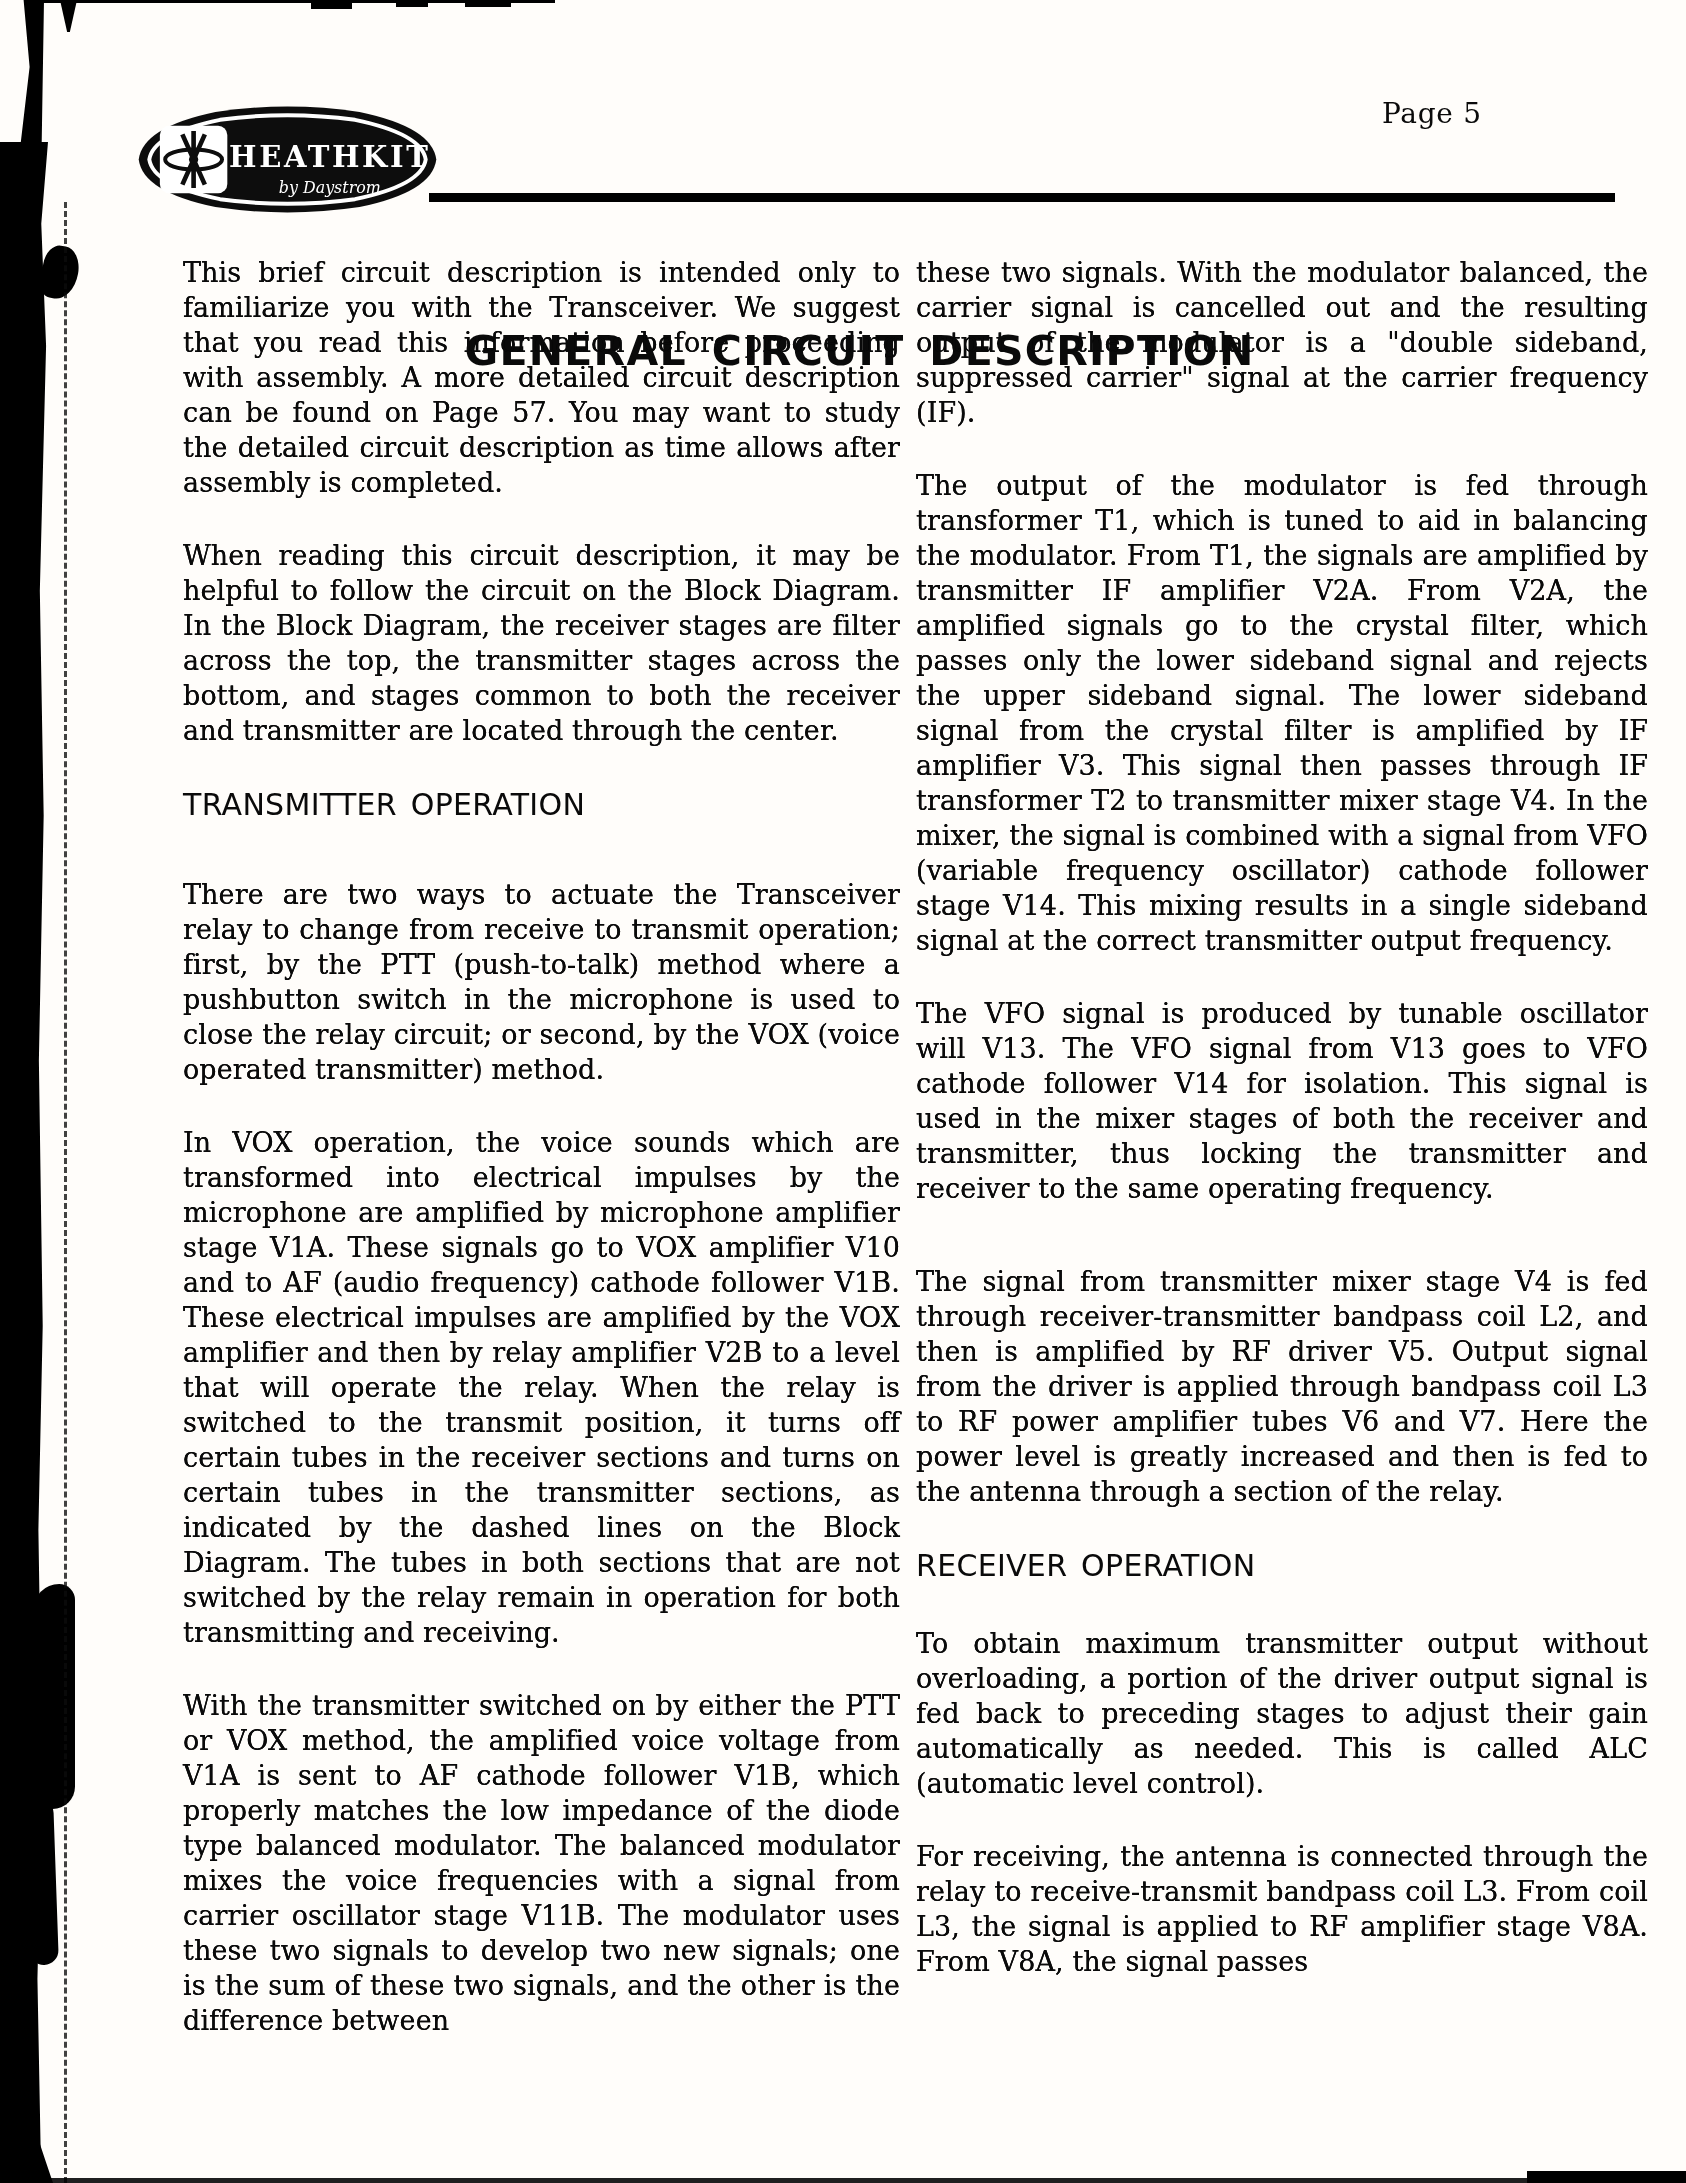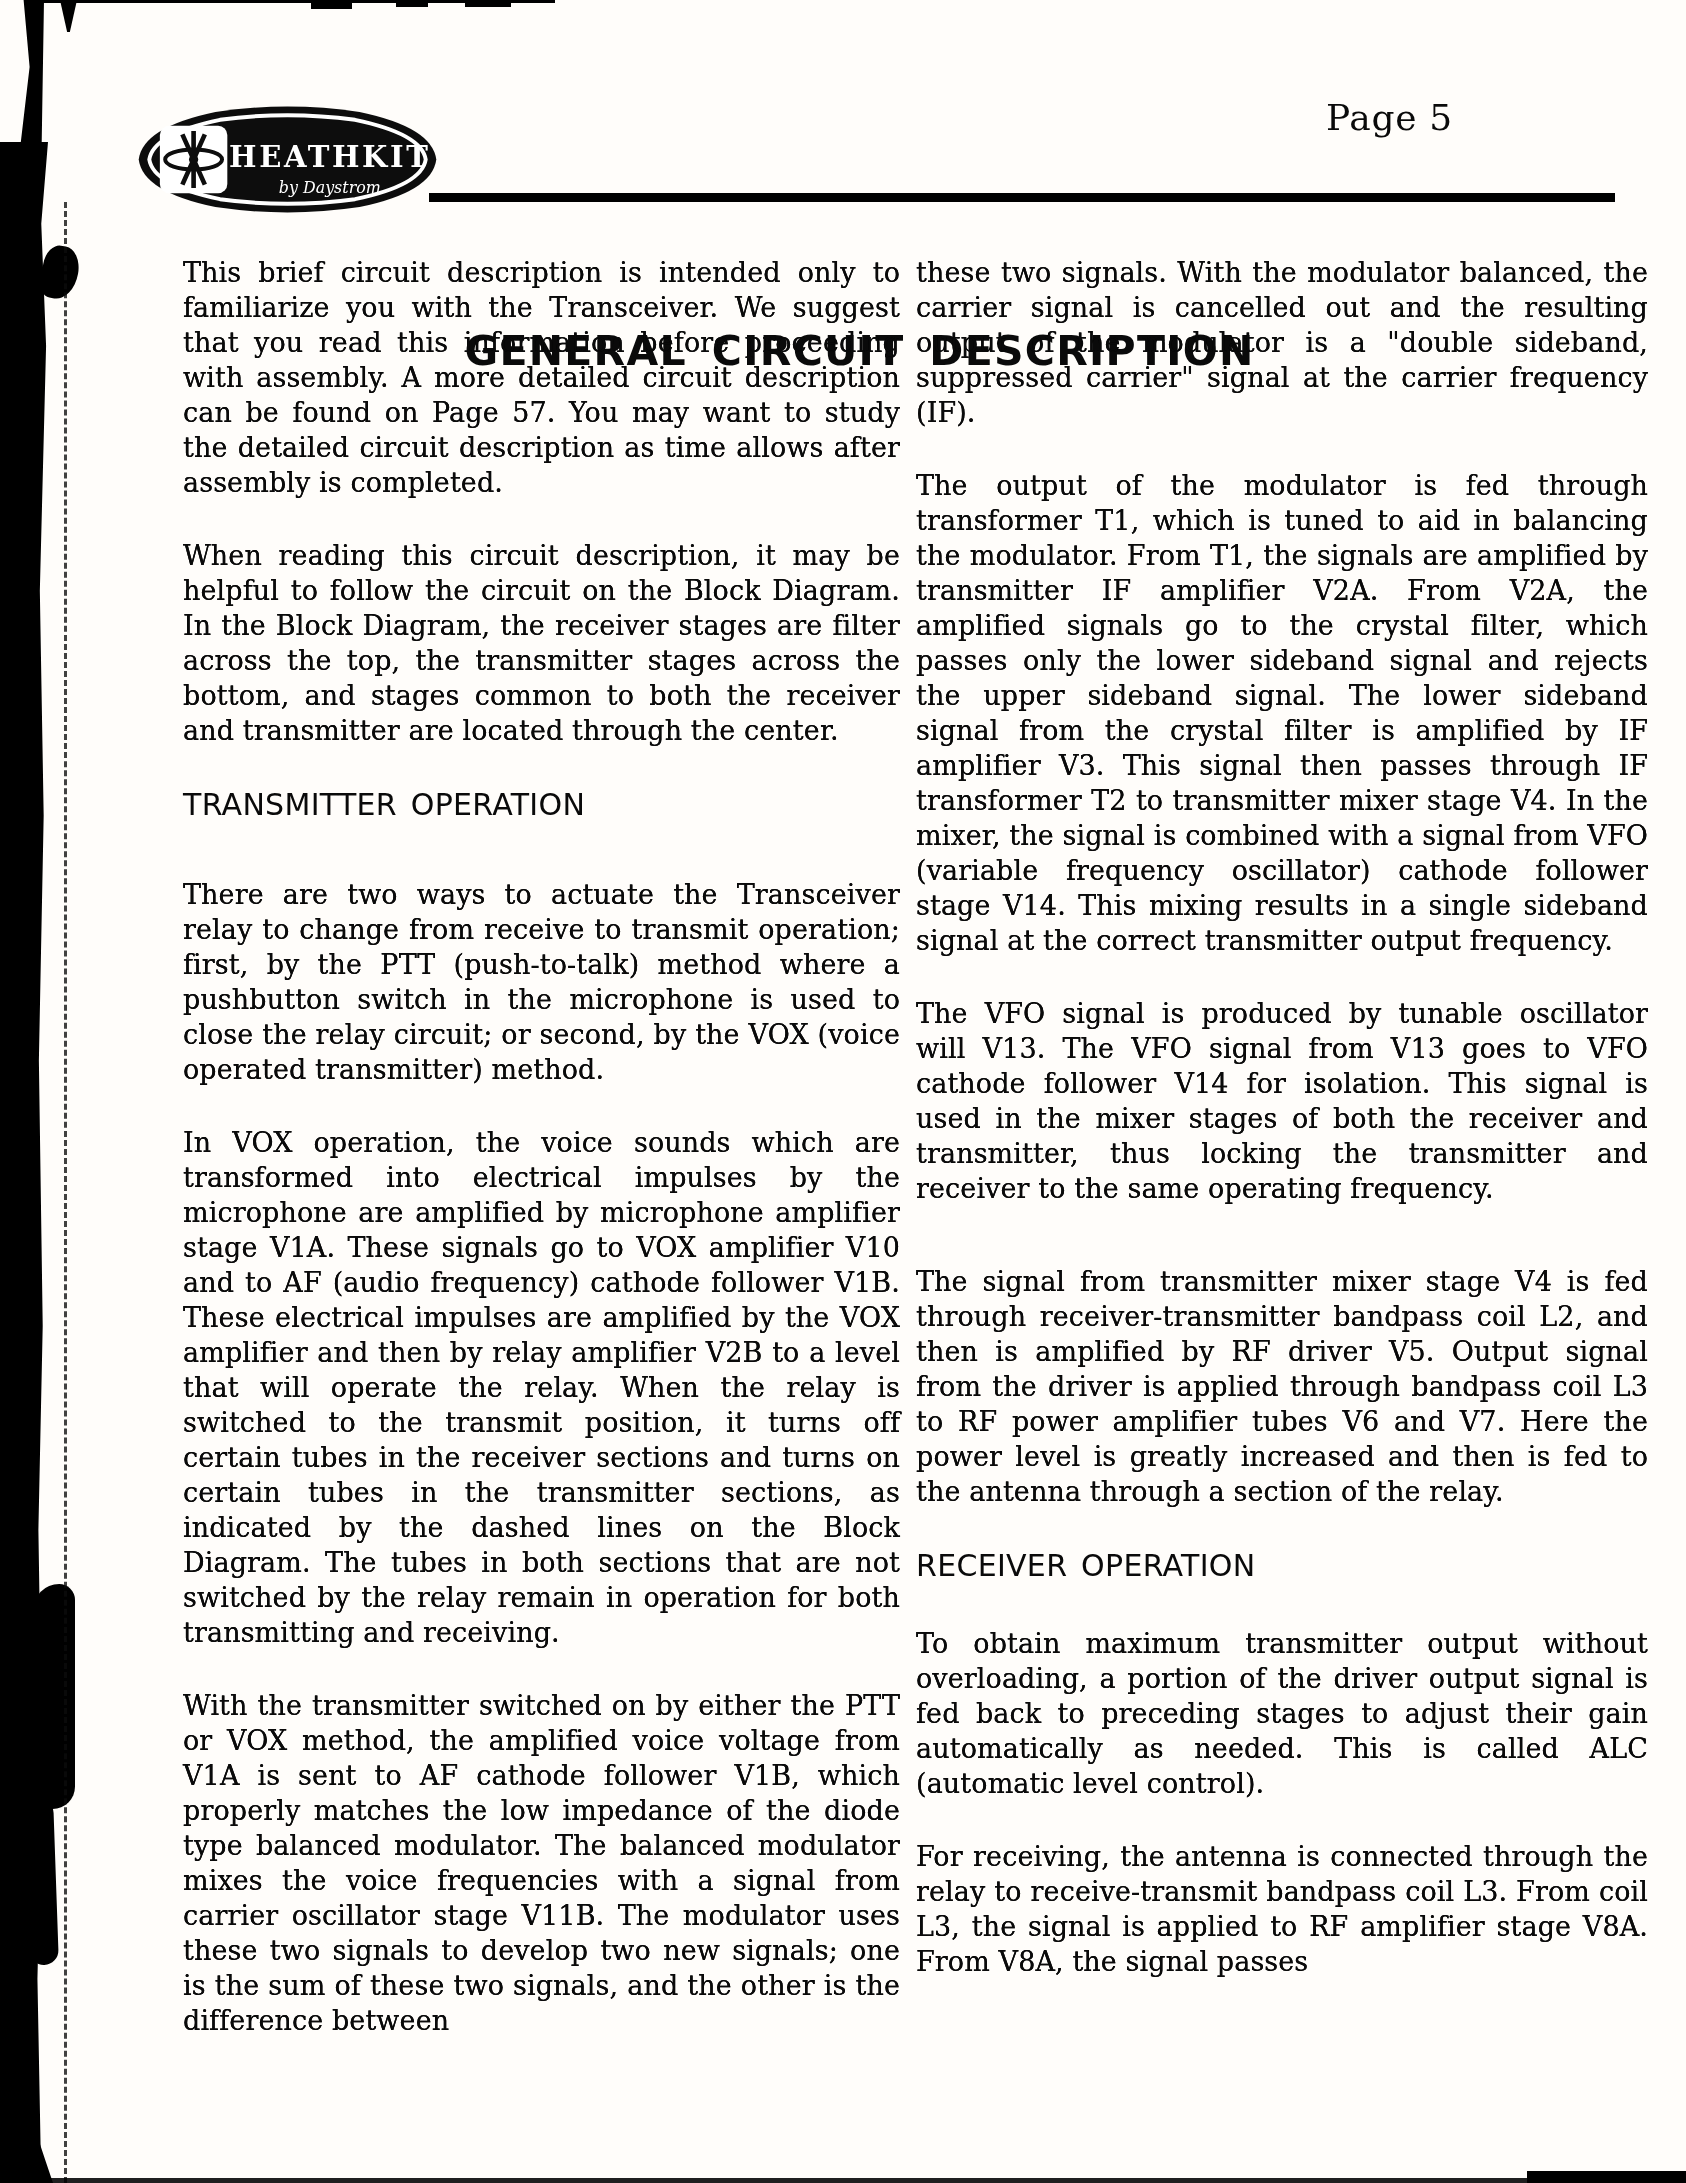--- a/index.html
+++ b/index.html
@@ -30,22 +30,22 @@
   .top-dash1{position:absolute;left:311px;top:0;width:41px;height:8.6px;background:#000;}
   .top-dash2{position:absolute;left:396px;top:0;width:32px;height:6.6px;background:#000;}
   .top-dash3{position:absolute;left:465px;top:1.3px;width:46px;height:5.3px;background:#000;}
   .edge-bottom{position:absolute;left:40px;top:2178px;width:1647px;height:5.3px;background:#000;opacity:.88;}
   .edge-bottom-right{position:absolute;left:1527px;top:2171px;width:160px;height:12px;background:#000;}
   .edge-bottom-blob{position:absolute;left:25px;top:2137px;width:28px;height:46px;background:#000;
     clip-path:polygon(45% 0,75% 55%,100% 100%,0 100%);}
 
   
   .logo{position:absolute;left:136px;top:98px;width:303px;height:123px;}
-  .page-number{position:absolute;left:1326px;top:97px;width:199px;
-    font-size:36px;letter-spacing:0.7px;}
+  .page-number{position:absolute;left:1382px;top:97px;width:199px;
+    font-size:28px;letter-spacing:0.7px;}
   .header-rule{position:absolute;left:429px;top:193px;width:1186px;height:8.6px;background:#000;}
   .doc-title{position:absolute;left:16px;top:327px;width:1687px;text-align:center;
     font-family:"DejaVu Sans","Liberation Sans",sans-serif;font-weight:700;
     font-size:41px;letter-spacing:1.3px;word-spacing:9.3px;}
 
   
   .col{position:absolute;top:255px;font-size:27px;line-height:35px;text-align:justify;
     text-shadow:0 0 0.4px #000;letter-spacing:0.1px;}
   .col-left{left:147px;width:717px;margin-left:36px;}
   .col-right{left:873px;width:732px;margin-left:43px;}

